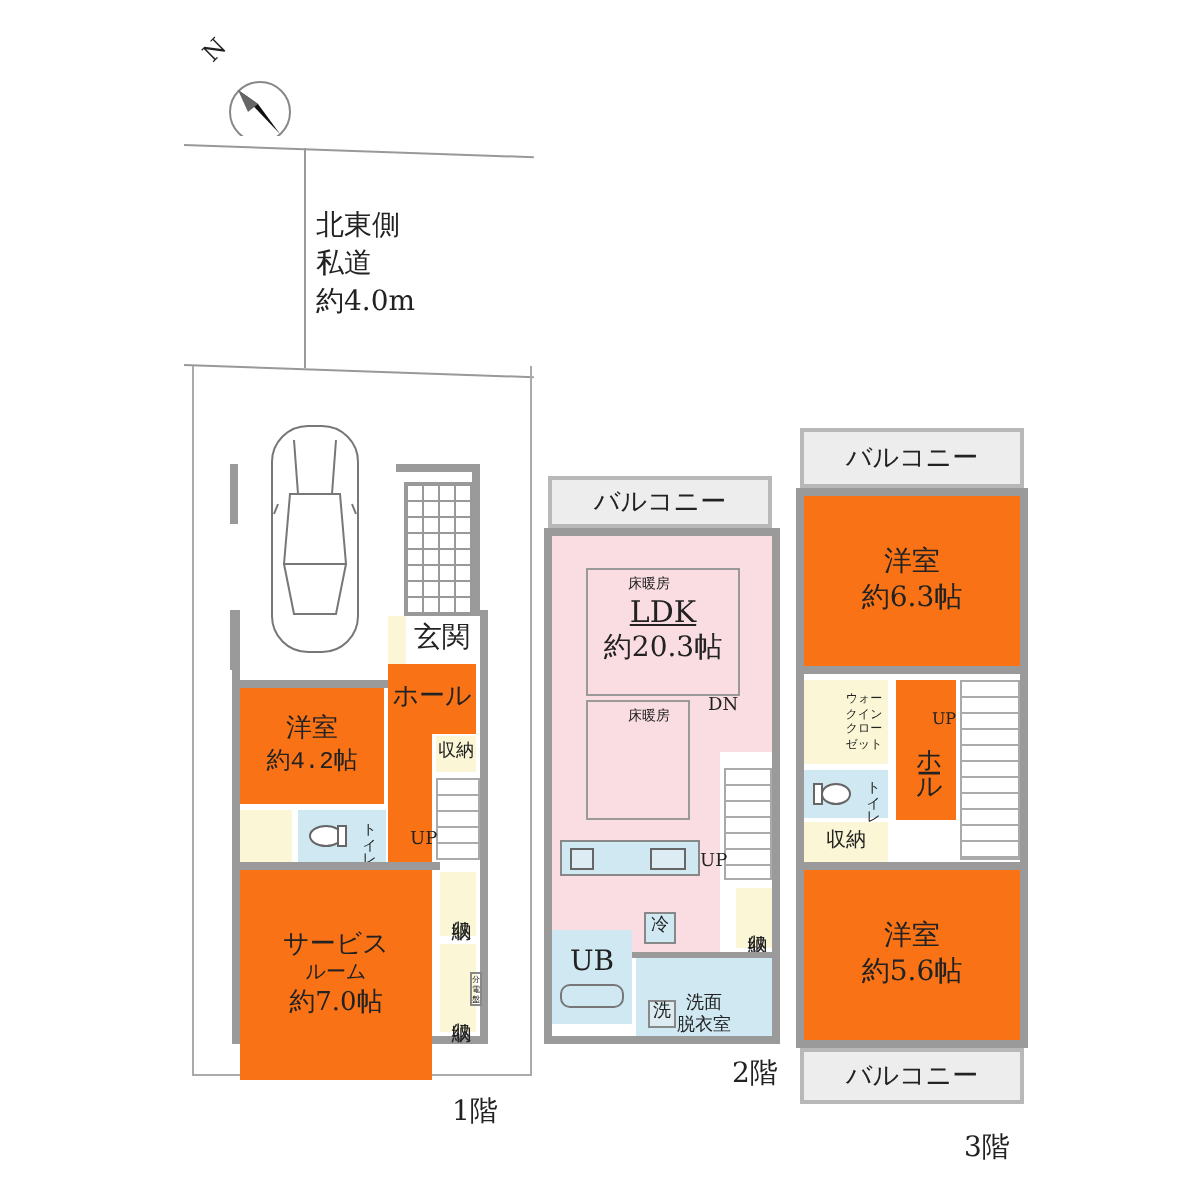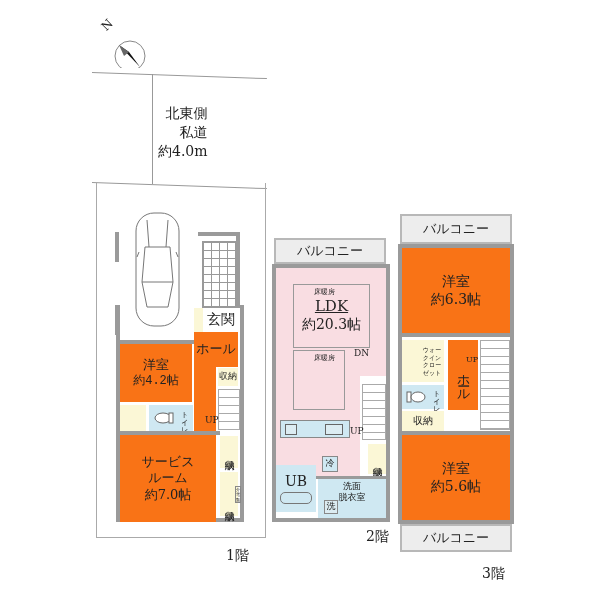--- a/index.html
+++ b/index.html
@@ -29,21 +29,21 @@
     <circle cx="32" cy="38" r="15" fill="#fff" stroke="#888" stroke-width="1"></circle>
     <polygon points="21,27 42,49 31,34" fill="#111"></polygon>
     <polygon points="21,27 31,34 26,38" fill="#666"></polygon>
   </svg>
   <span class="abs" style="left:4px;top:0px;font-size:12px;transform:rotate(-45deg);">N</span>
 </div>
 
 <div class="abs" style="left:92px;top:72px;width:175px;height:1px;background:#999;transform:rotate(2deg);transform-origin:left;"></div>
 <div class="abs" style="left:92px;top:182px;width:175px;height:1px;background:#999;transform:rotate(2deg);transform-origin:left;"></div>
 <div class="abs" style="left:152px;top:74px;width:1px;height:110px;background:#999;"></div>
-<div class="abs" style="left:158px;top:104px;font-size:14px;line-height:1.35;text-align:right;">
+<div class="abs" style="left:158px;top:104px;font-size:14px;line-height:1.35;text-align:left;">
   <div>北東側</div>
   <div>私道</div>
   <div>約4.0m</div>
 </div>
 
 <div class="abs" style="left:96px;top:183px;width:170px;height:355px;border:1px solid #aaa;border-top:none;box-sizing:border-box;"></div>
 <div class="wall" style="left:115px;top:232px;width:4px;height:30px;"></div>
 <div class="wall" style="left:115px;top:305px;width:4px;height:30px;"></div>
 
 <div class="abs" style="left:135px;top:212px;width:45px;height:115px;">
@@ -89,23 +89,23 @@
   <span class="lbl-xs vert" style="font-size:7px;margin-left:6px;">トイレ</span>
 </div>
 
 <div class="room cream" style="left:218px;top:368px;width:20px;height:18px;">
   <span class="lbl-sm">収納</span>
 </div>
 <div class="stairs" style="left:218px;top:389px;width:22px;height:41px;"></div>
 <span class="abs lbl-sm" style="left:205px;top:415px;">UP</span>
 
 <div class="wall" style="left:120px;top:431px;width:100px;height:4px;"></div>
-<div class="room beige" style="left:120px;top:435px;width:96px;height:87px;">
+<div class="room beige" style="left:120px;top:435px;width:96px;height:105px;">
   <span class="lbl-md" style="font-size:13px;">サービス</span>
-  <span class="lbl-md" style="font-size:13px;">ルーム</span>
+  <span class="lbl-md" style="font-size:10px;">ルーム</span>
   <span class="lbl-md" style="font-size:13px;">約7.0帖</span>
 </div>
 <div class="room cream" style="left:220px;top:436px;width:18px;height:32px;">
   <span class="lbl-sm vert" style="font-size:10px;">収納</span>
 </div>
 <div class="room cream" style="left:220px;top:472px;width:18px;height:44px;">
   <span class="lbl-xs" style="font-size:4px;border:1px solid #888;">分電盤</span>
   <span class="lbl-sm vert" style="font-size:10px;">収納</span>
 </div>
 <span class="floor-label" style="left:226px;top:547px;">1階</span>
@@ -137,21 +137,21 @@
   <span class="lbl-sm">冷</span>
 </div>
 <div class="room cream" style="left:368px;top:444px;width:18px;height:30px;">
   <span class="lbl-sm vert" style="font-size:10px;">収納</span>
 </div>
 <div class="wall" style="left:276px;top:476px;width:110px;height:3px;"></div>
 <div class="room blue" style="left:276px;top:465px;width:40px;height:47px;">
   <span style="font-size:14px;">UB</span>
   <div style="width:30px;height:10px;border:1px solid #777;border-radius:5px;margin-top:2px;"></div>
 </div>
-<div class="room blue" style="left:318px;top:479px;width:68px;height:39px;justify-content:flex-start;padding-top:2px;">
+<div class="room blue" style="left:318px;top:479px;width:68px;height:39px;justify-content:flex-start;padding-top:18px;">
   <span class="lbl-sm">洗面</span>
   <span class="lbl-sm">脱衣室</span>
 </div>
 <div class="room" style="left:324px;top:500px;width:14px;height:14px;border:1px solid #888;background:#dcecf2;">
   <span class="lbl-sm">洗</span>
 </div>
 <span class="floor-label" style="left:366px;top:528px;">2階</span>
 
 <div class="balcony" style="left:400px;top:214px;width:112px;height:30px;">
   <span>バルコニー</span>

